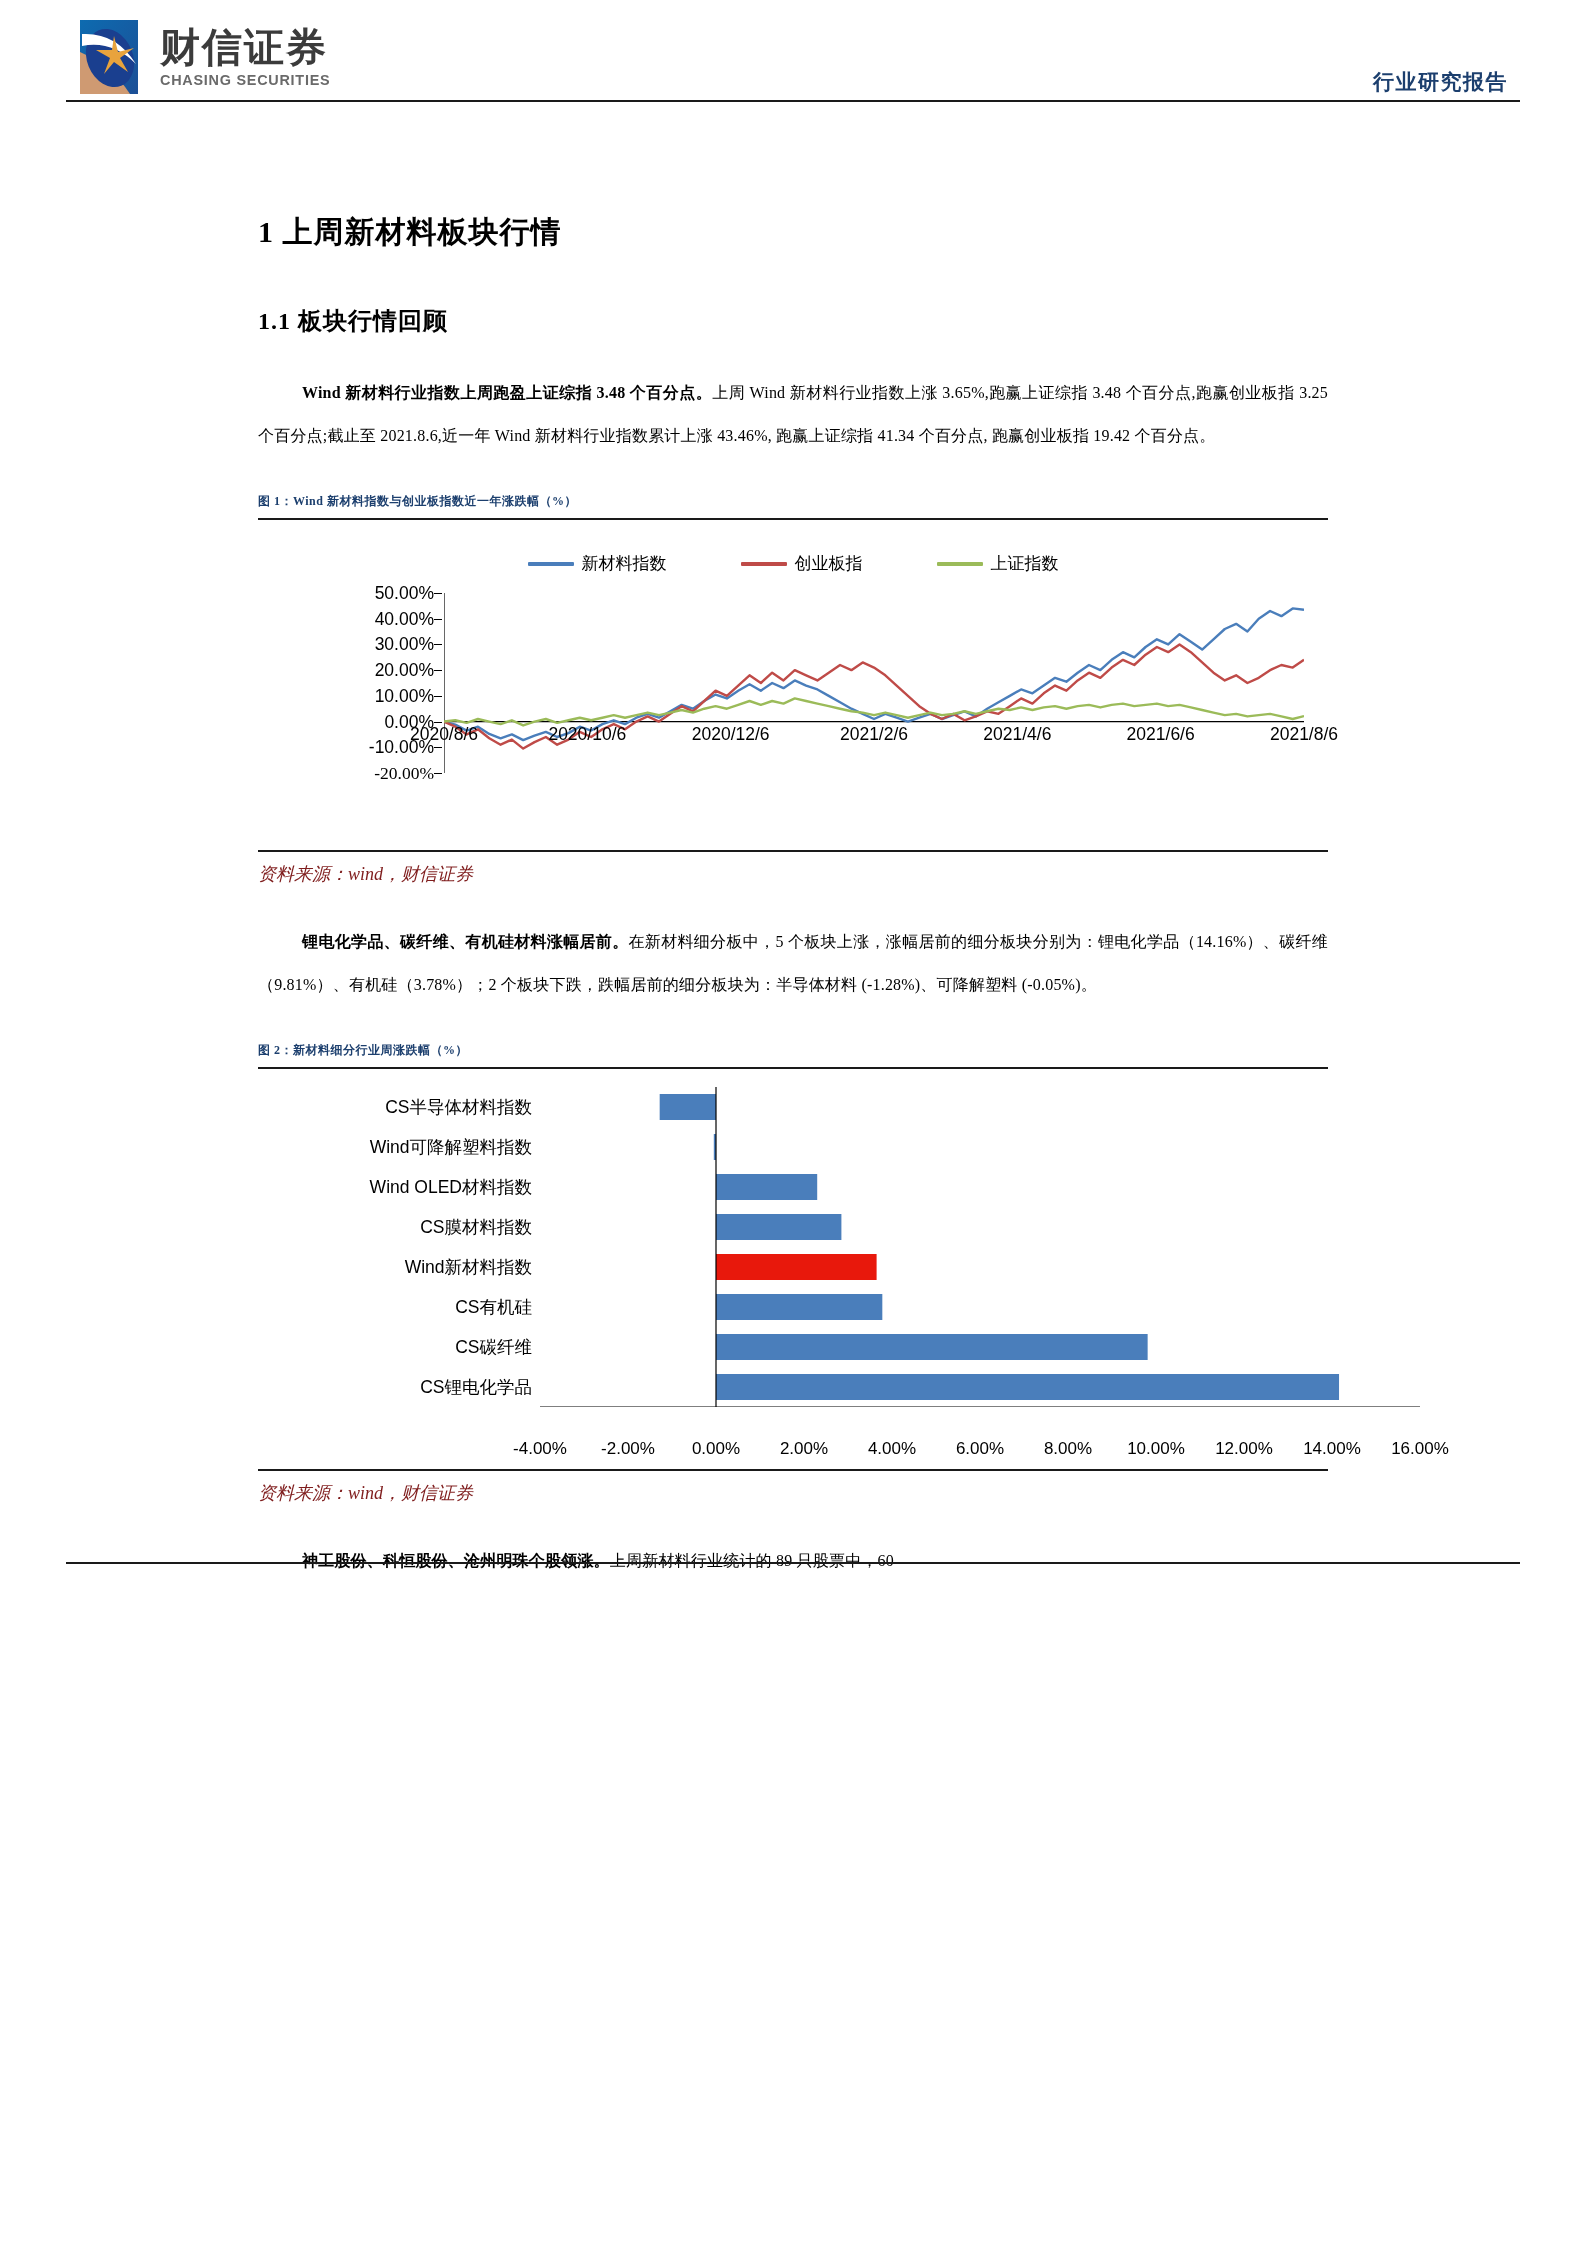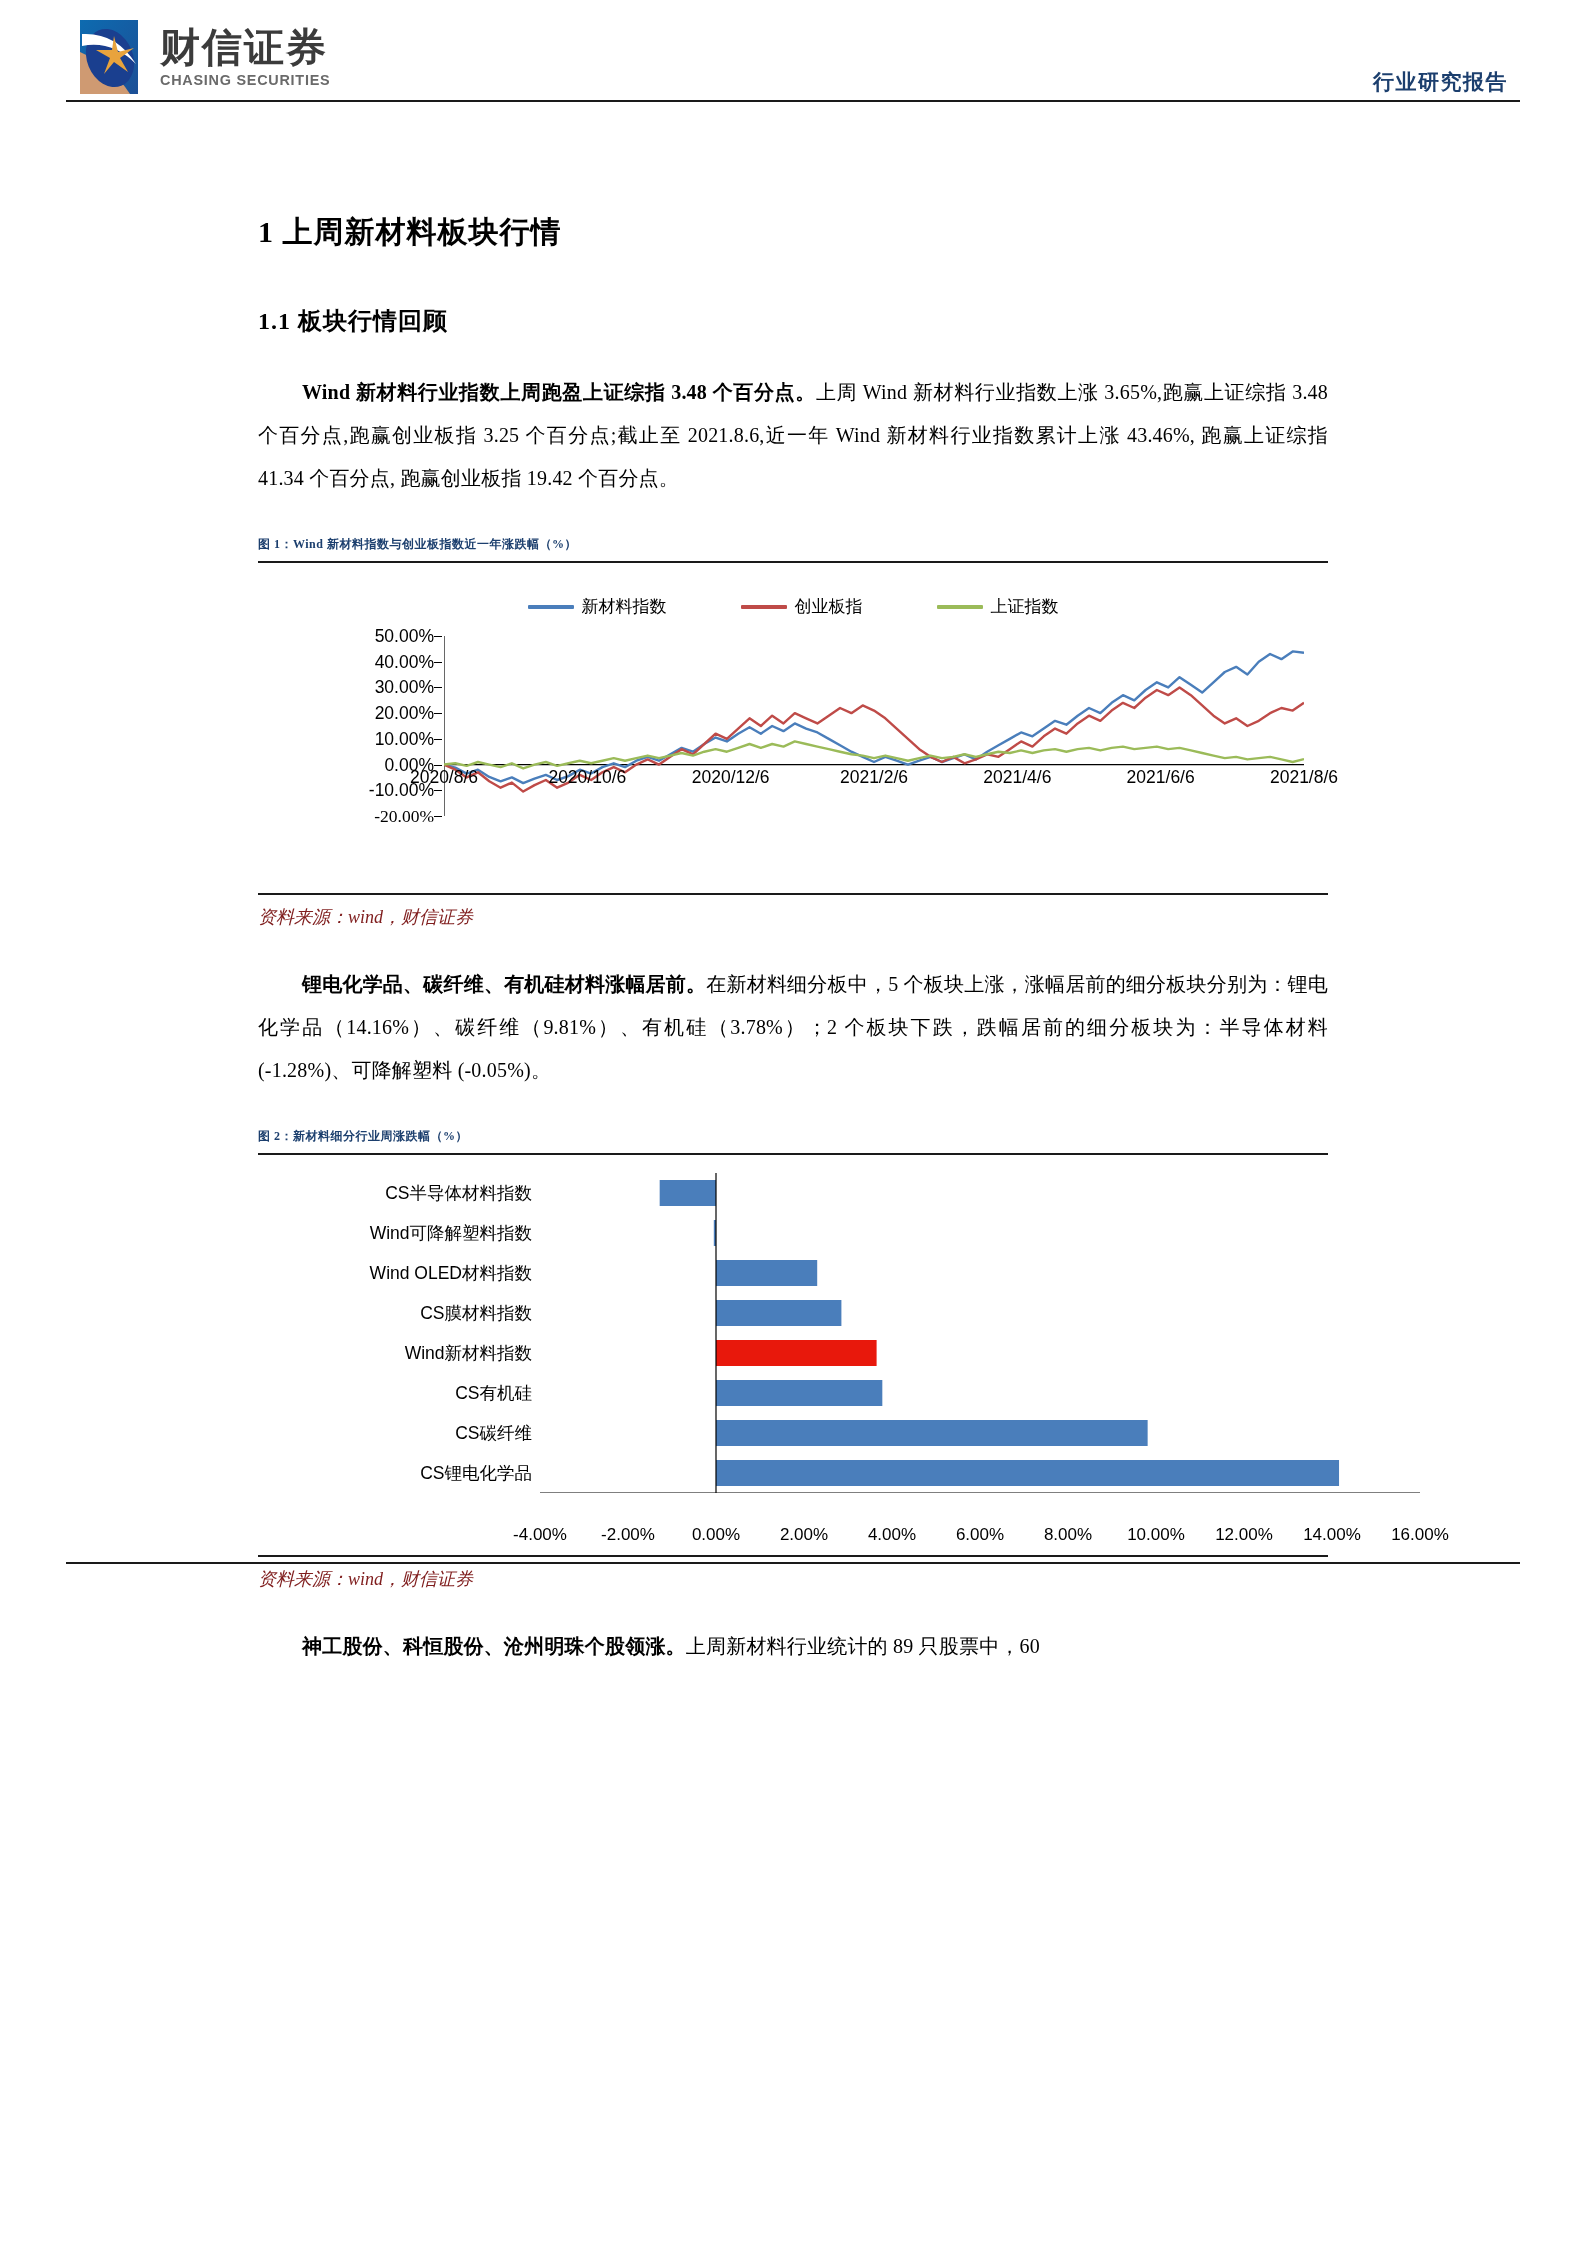--- a/index.html
+++ b/index.html
@@ -47,21 +47,21 @@
 
   h1.sec {
     font-family:"Liberation Serif","DejaVu Serif",serif;
     font-size:30px; font-weight:700; margin: 72px 0 0 212px; letter-spacing:1px;
   }
   h2.subsec {
     font-family:"Liberation Serif","DejaVu Serif",serif;
     font-size:24px; font-weight:700; margin: 52px 0 0 212px; letter-spacing:1px;
   }
   p.body {
-    font-size:20px; line-height:43px; margin: 34px 212px 0 212px;
+    font-size:16px; line-height:43px; margin: 34px 212px 0 212px;
     text-align: justify; letter-spacing:0.2px;
   }
   p.body .lead { font-weight:700; }
   .indent { display:inline-block; width:44px; }
 
   .fig-title {
     margin: 36px 212px 0 212px;
     font-size:12px; font-weight:700; color:#1c3f6e;
     font-family:"Liberation Serif","DejaVu Serif",serif;
     padding-bottom: 8px;

